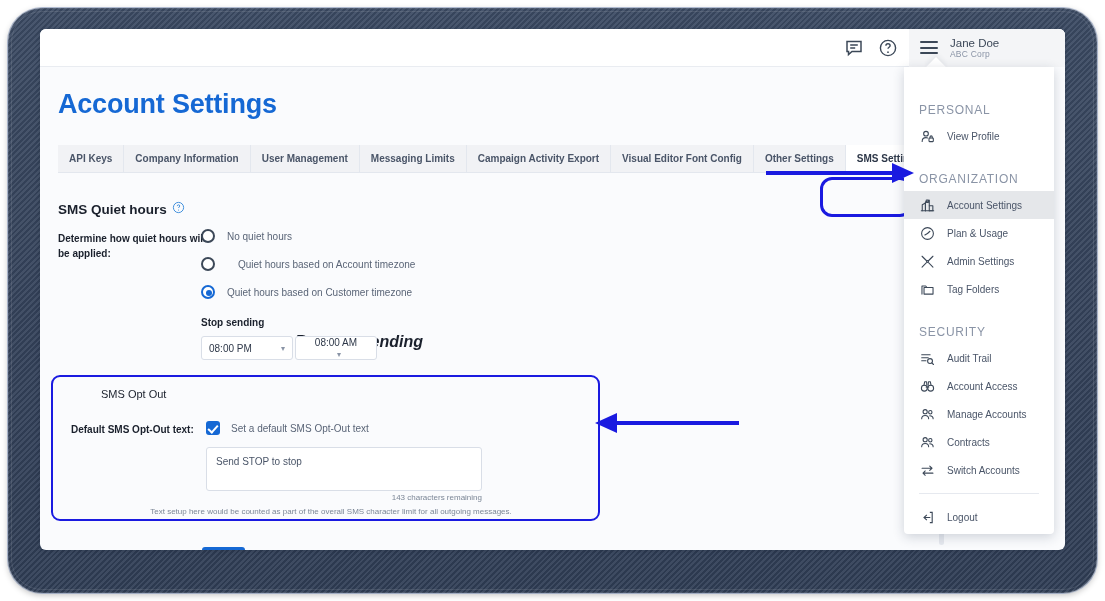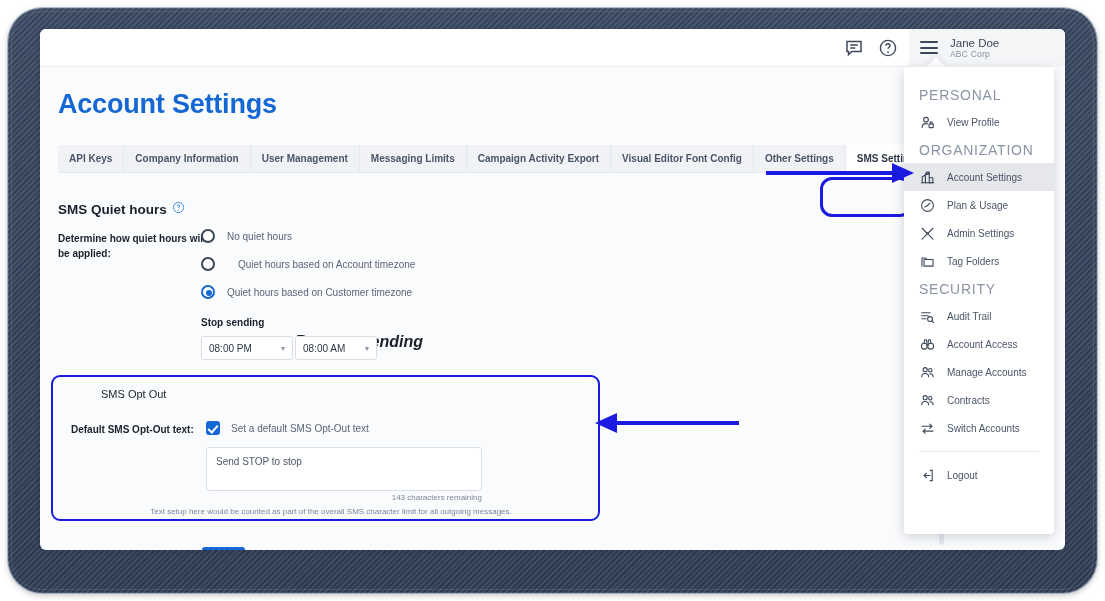--- a/index.html
+++ b/index.html
@@ -153,21 +153,21 @@
   #stop-label   { position:absolute; left:161px; top:250px; font-size:10px; font-weight:bold; color:#1a202c; }
   #resume-label { position:absolute; left:255px; top:266px; font-size:16px; font-weight:bold; color:#1a202c;font-style:italic; }
   .time-select {
     position: absolute; top: 269px;
     height: 24px; background:#fff;
     border:1px solid #d9dee7; border-radius:3px;
     display:flex; align-items:center; justify-content:space-between;
     padding: 0 7px; font-size:10px; color:#2d3748; cursor:pointer;
   }
   #select-stop   { left:161px; width:92px; }
-  #select-resume { left:255px; width:82px; }
+  #select-resume { left:255px; width:82px;flex-direction:column; }
   .caret { color:#8a94a6; font-size:8px; margin-left:6px; }
 
   
   #optout-card {
     position: absolute; left: 11px; top: 308px;
     width: 549px; height: 146px;
     border: 2.5px solid #1a1ae0; border-radius: 9px;
     background: #fafbfd;
   }
   #optout-title {
@@ -236,22 +236,23 @@
     box-shadow:0 3px 12px rgba(30,45,70,.20);
     padding-top:14px;
   }
   #menu-notch {
     position:absolute; left:889px; top:31px;
     width:14px; height:14px; background:#fff;
     transform:rotate(45deg);
     box-shadow:-2px -2px 5px rgba(30,45,70,.07);
   }
   .menu-group {
-    font-size:14px; color:#8a94a6; letter-spacing:.75px;
+    font-size:12px; color:#8a94a6; letter-spacing:.75px;
     padding:6px 0 5px 15px;
+    margin-top:16px;
   }
   .menu-item {
     height:28px; display:flex; align-items:center;
     padding-left:15px; gap:12px; cursor:pointer;
   }
   .menu-item.selected { background:#e5e7ea; }
   .menu-item .mi-label { font-size:10px; color:#4a5568; }
   .mi-icon { width:16px; height:16px; color:#3c4858; flex:none;
              display:flex; align-items:center; justify-content:center; }
   #menu-divider {

